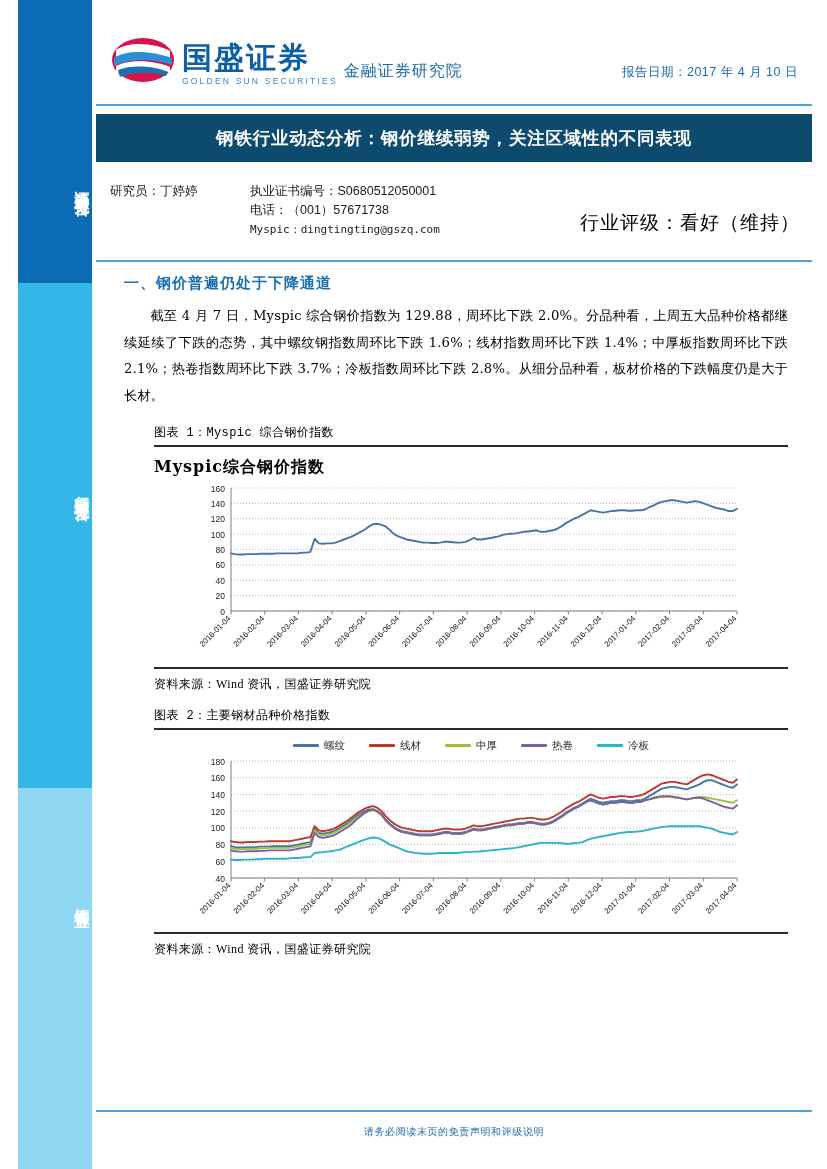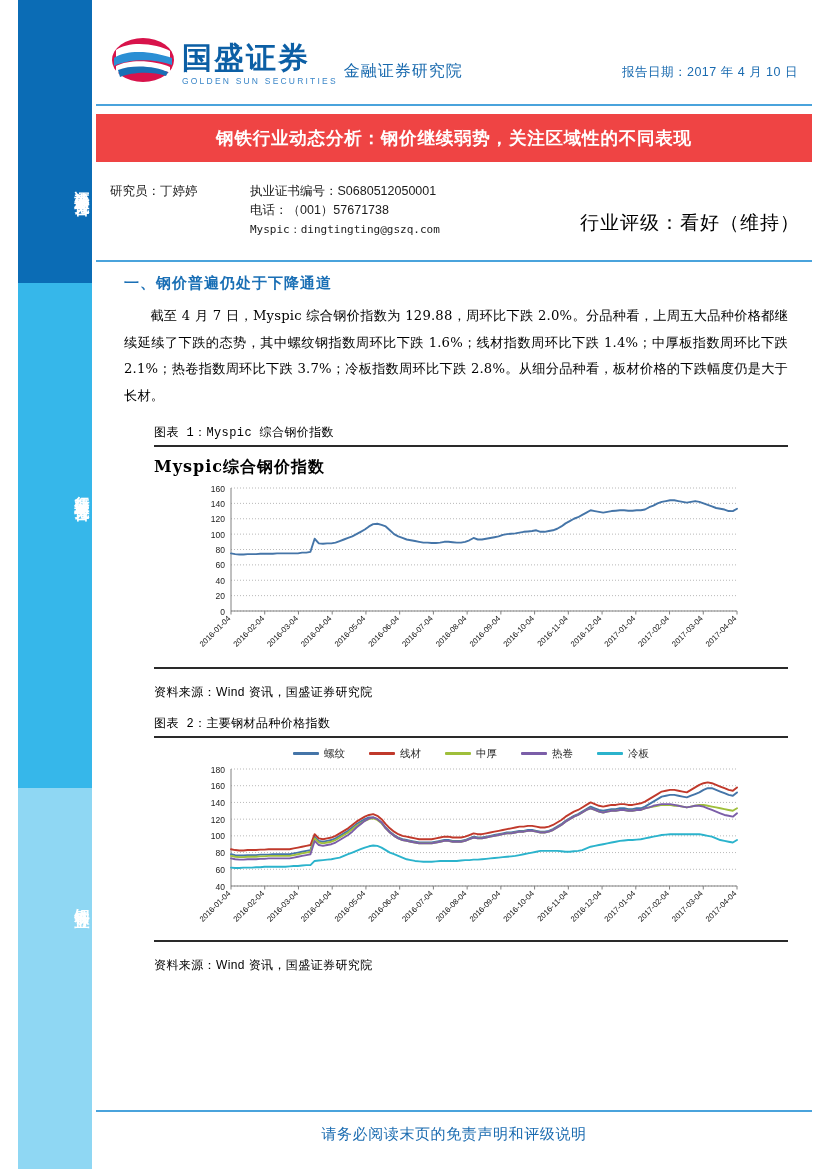--- a/index.html
+++ b/index.html
@@ -119,21 +119,21 @@
     background: #4aa3dc;
   }
 
   
   .title-banner {
     position: absolute;
     left: 96px;
     top: 114px;
     width: 716px;
     height: 48px;
-    background: #ef4444;
+    background: #0c4a6e;
     display: flex;
     align-items: center;
     justify-content: center;
   }
   .title-banner-text {
     color: #ffffff;
     font-family: "DejaVu Serif", serif;
     font-weight: bold;
     font-size: 17.5px;
     letter-spacing: 0.8px;
@@ -219,24 +219,24 @@
     letter-spacing: 0.4px;
     margin-bottom: 4px;
   }
   .exhibit-frame {
     border-top: 2px solid #2a2a2a;
     border-bottom: 2px solid #2a2a2a;
     background: #ffffff;
     padding: 4px 0 2px 0;
   }
   .exhibit-source {
-    font-family: Liberation Sans, sans-serif;
+    font-family: Liberation Serif, serif;
     font-size: 12px;
     color: #000000;
-    margin-top: 15px;
+    margin-top: 7px;
     letter-spacing: 0.4px;
   }
   .chart-title {
     text-align: left;
     font-family: "DejaVu Serif", serif;
     font-weight: bold;
     font-size: 16px;
     color: #000000;
     letter-spacing: 1px;
     margin: 6px 0 2px 0;
@@ -272,21 +272,21 @@
     height: 2px;
     background: #4aa3dc;
   }
   .footer-text {
     position: absolute;
     left: 96px;
     top: 1125px;
     width: 716px;
     text-align: center;
     font-family: "DejaVu Serif", serif;
-    font-size: 15px;
+    font-size: 10px;
     color: #1a6bb0;
     letter-spacing: 0.6px;
   }
 </style>
 </head>
 <body>
 
 <div class="page">
 
   <div class="sidebar">

